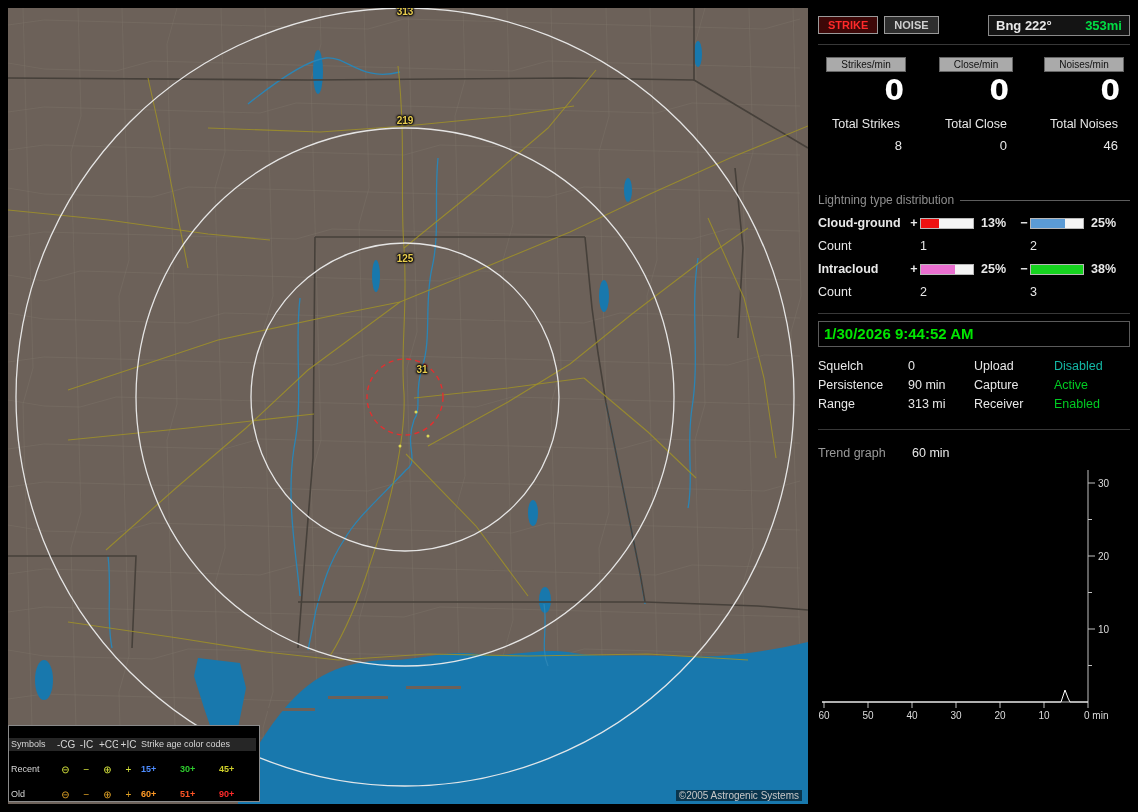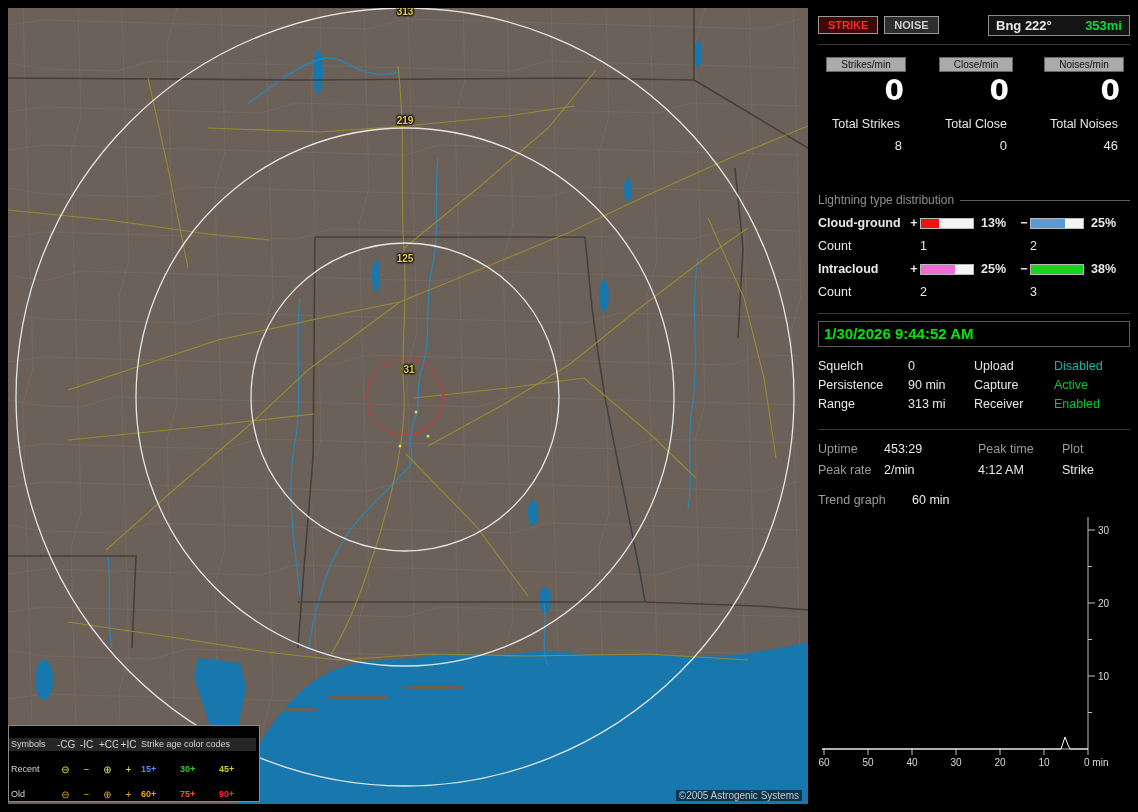--- a/index.html
+++ b/index.html
@@ -185,21 +185,21 @@
       <g>
         <circle class="strike-dot" cx="408" cy="404" r="1.5"></circle>
         <circle class="strike-dot" cx="420" cy="428" r="1.5"></circle>
         <circle class="strike-dot" cx="392" cy="438" r="1.5"></circle>
       </g>
     </svg>
 
     <span class="range-label" style="left:379px;top:-2px">313</span>
     <span class="range-label" style="left:379px;top:107px">219</span>
     <span class="range-label" style="left:379px;top:245px">125</span>
-    <span class="range-label" style="left:383px;top:356px">31</span>
+    <span class="range-label" style="left:396px;top:356px">31</span>
 
     <span id="copyright">©2005 Astrogenic Systems</span>
 
     <div id="legend">
       <div class="legend-grid">
         <div class="lg-header">Symbols</div>
         <div class="lg-header lg-sym">-CG</div>
         <div class="lg-header lg-sym">-IC</div>
         <div class="lg-header lg-sym">+CG</div>
         <div class="lg-header lg-sym">+IC</div>
@@ -213,21 +213,21 @@
         <div class="lg-age" style="color: rgb(77, 140, 255);">15+</div>
         <div class="lg-age" style="color: rgb(46, 204, 46);">30+</div>
         <div class="lg-age" style="color: rgb(207, 207, 42);">45+</div>
 
         <div>Old</div>
         <div class="lg-sym" style="color: rgb(223, 161, 37);">⊖</div>
         <div class="lg-sym" style="color: rgb(223, 161, 37);">−</div>
         <div class="lg-sym" style="color: rgb(223, 161, 37);">⊕</div>
         <div class="lg-sym" style="color: rgb(223, 161, 37);">+</div>
         <div class="lg-age" style="color: rgb(255, 154, 38);">60+</div>
-        <div class="lg-age" style="color: rgb(255, 85, 38);">75+</div>
+        <div class="lg-age" style="color: rgb(255, 85, 38);">51+</div>
         <div class="lg-age" style="color: rgb(255, 42, 42);">90+</div>
       </div>
     </div>
   </div>
 
   <div id="panel">
 
     <div class="topbar">
       <span class="btn btn-strike">STRIKE</span>
       <span class="btn btn-noise">NOISE</span>
@@ -322,31 +322,20 @@
       <div style="color: rgb(0, 204, 34);">Active</div>
 
       <div>Range</div>
       <div>313 mi</div>
       <div>Receiver</div>
       <div style="color: rgb(0, 204, 34);">Enabled</div>
     </div>
 
     <div class="sep" style="margin-top:18px"></div>
 
-    <div class="stats-grid">
-      <div class="glabel">Uptime</div>
-      <div>453:29</div>
-      <div class="glabel">Peak time</div>
-      <div class="glabel">Plot</div>
-
-      <div class="glabel">Peak rate</div>
-      <div>2/min</div>
-      <div>4:12 AM</div>
-      <div>Strike</div>
-    </div>
 
     <div class="trend-grid">
       <div class="glabel">Trend graph</div>
       <div>60 min</div>
     </div>
 
     <svg id="trend-svg" width="312" height="270" viewBox="0 0 312 270">
       <g>
         <line x1="270" y1="8" x2="270" y2="240"></line>
         <line x1="4" y1="240" x2="270" y2="240"></line>

